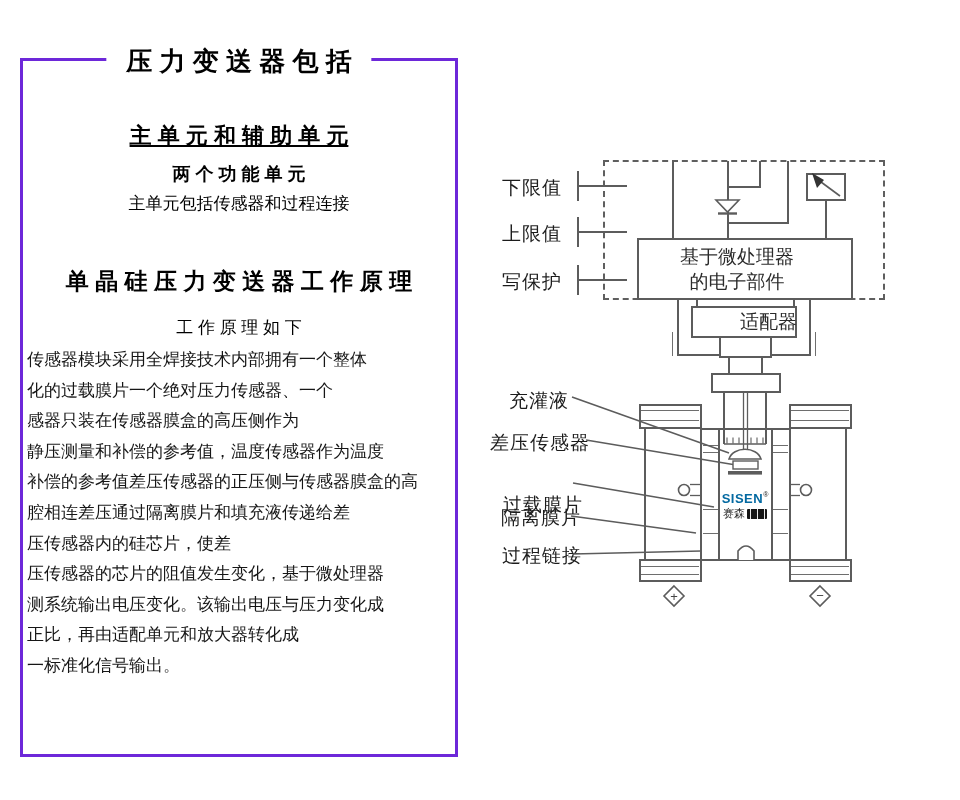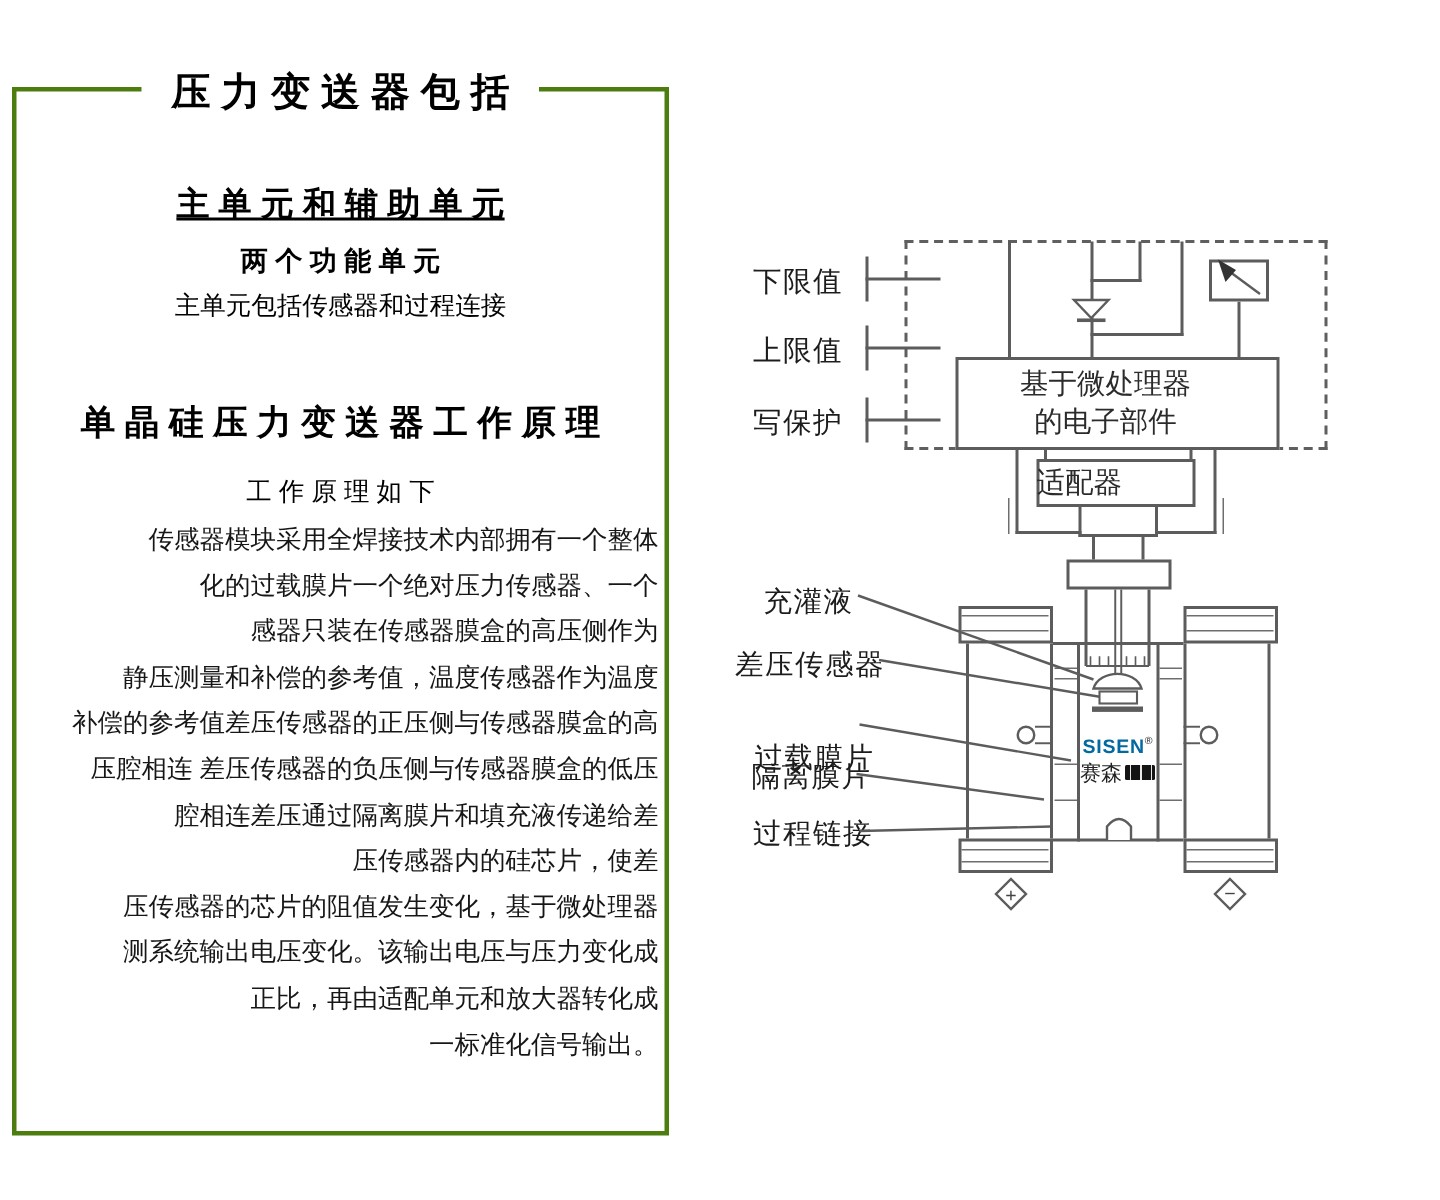--- a/index.html
+++ b/index.html
@@ -1,51 +1,51 @@
 <!DOCTYPE html>
 <html><head>
 <meta charset="utf-8">
 <style>
   html,body{margin:0;padding:0;background:#fff;}
   #page{position:relative;width:960px;height:800px;background:#fff;overflow:hidden;
         font-family:"Liberation Sans","DejaVu Sans",sans-serif;color:#1a1a1a;}
   
-  #panel{position:absolute;left:8px;top:58px;width:438px;height:699px;
-         border:3px solid #4d7c0f;box-sizing:border-box;background:#fff;}
+  #panel{position:absolute;left:20px;top:58px;width:438px;height:699px;
+         border:3px solid #6d28d9;box-sizing:border-box;background:#fff;}
   .panel-title{position:absolute;top:-17px;left:50%;transform:translateX(-50%);
          background:#fff;padding:0 20px;font-size:26px;font-weight:700;
          white-space:nowrap;color:#000;line-height:34px;}
   .ctext{position:absolute;left:0;right:0;text-align:center;white-space:nowrap;color:#000;}
   .h1{top:60px;font-size:22px;font-weight:700;text-decoration:underline;}
   .h2{top:101px;font-size:18px;font-weight:700;}
   .h3{top:131px;font-size:17px;}
   .h4{top:205px;font-size:23px;font-weight:700;}
   .h5{top:255px;font-size:17px;}
-  #paragraph{position:absolute;top:284px;left:4px;right:4px;text-align:right;
+  #paragraph{position:absolute;top:284px;left:4px;right:4px;text-align:left;
          font-size:17px;line-height:30.6px;color:#161616;}
   
   .hl{position:absolute;height:0;border-top:2px solid #5c5c5c;}
   .vl{position:absolute;width:0;border-left:2px solid #5c5c5c;}
   .thin{border-width:1.4px;border-color:#6e6e6e;}
   .dbox{position:absolute;border:2px dashed #5f5f5f;box-sizing:border-box;}
   .sbox{position:absolute;border:2px solid #5c5c5c;box-sizing:border-box;background:#fff;}
   .olbox{position:absolute;border:2px solid #5c5c5c;box-sizing:border-box;background:transparent;}
   .lrbox{position:absolute;border-left:2px solid #5c5c5c;border-right:2px solid #5c5c5c;box-sizing:border-box;}
   .lrbbox{position:absolute;border-left:2px solid #5c5c5c;border-right:2px solid #5c5c5c;border-bottom:2px solid #5c5c5c;box-sizing:border-box;}
   .dlabel{position:absolute;font-size:19px;color:#1c1c1c;white-space:nowrap;letter-spacing:1px;}
   .elec-text{position:absolute;left:637px;top:244px;width:200px;text-align:center;
          font-size:19px;line-height:25px;color:#2b2b2b;z-index:6;}
-  .adapter-text{position:absolute;left:691px;top:309px;width:106px;text-align:left;
+  .adapter-text{position:absolute;left:691px;top:309px;width:106px;text-align:right;
          font-size:19px;color:#2b2b2b;z-index:6;}
   
   #brand{position:absolute;left:714px;top:490px;width:62px;text-align:center;z-index:6;line-height:1;}
   #brand .bname{font-size:13px;font-weight:700;letter-spacing:.5px;color:#0369a1;}
   #brand .breg{font-size:7px;vertical-align:super;}
   #brand .brow{margin-top:2px;display:flex;align-items:center;justify-content:center;gap:2px;}
-  #brand .bsub{font-size:14px;color:#222;text-align:center;}
+  #brand .bsub{font-size:11px;color:#222;text-align:center;}
   #brand .bbadge{display:inline-block;width:20px;height:10px;border-radius:1px;
          background:repeating-linear-gradient(90deg,#141414 0 3px,#e8e8e8 3px 4px,#141414 4px 7px);}
   svg{position:absolute;left:0;top:0;pointer-events:none;z-index:7;}
 </style>
 </head>
 <body>
 
 <div id="page">
 
   <div id="panel">
@@ -54,21 +54,20 @@
     <div class="ctext h3">主单元包括传感器和过程连接</div>
     <div class="ctext h2">两 个 功 能 单 元</div>
     <div class="ctext h4">单 晶 硅 压 力 变 送 器 工 作 原 理</div>
     <div class="ctext h5">工 作 原 理 如 下</div>
     <div id="paragraph">
       <div>传感器模块采用全焊接技术内部拥有一个整体</div>
       <div>化的过载膜片一个绝对压力传感器、一个</div>
       <div>感器只装在传感器膜盒的高压侧作为</div>
       <div>静压测量和补偿的参考值，温度传感器作为温度</div>
       <div>补偿的参考值差压传感器的正压侧与传感器膜盒的高</div>
-      <div>压腔相连 差压传感器的负压侧与传感器膜盒的低压</div>
       <div>腔相连差压通过隔离膜片和填充液传递给差</div>
       <div>压传感器内的硅芯片，使差</div>
       <div>压传感器的芯片的阻值发生变化，基于微处理器</div>
       <div>测系统输出电压变化。该输出电压与压力变化成</div>
       <div>正比，再由适配单元和放大器转化成</div>
       <div>一标准化信号输出。</div>
     </div>
   </div>
 
   <div class="dbox" style="left:603px;top:160px;width:282px;height:140px;"></div>

